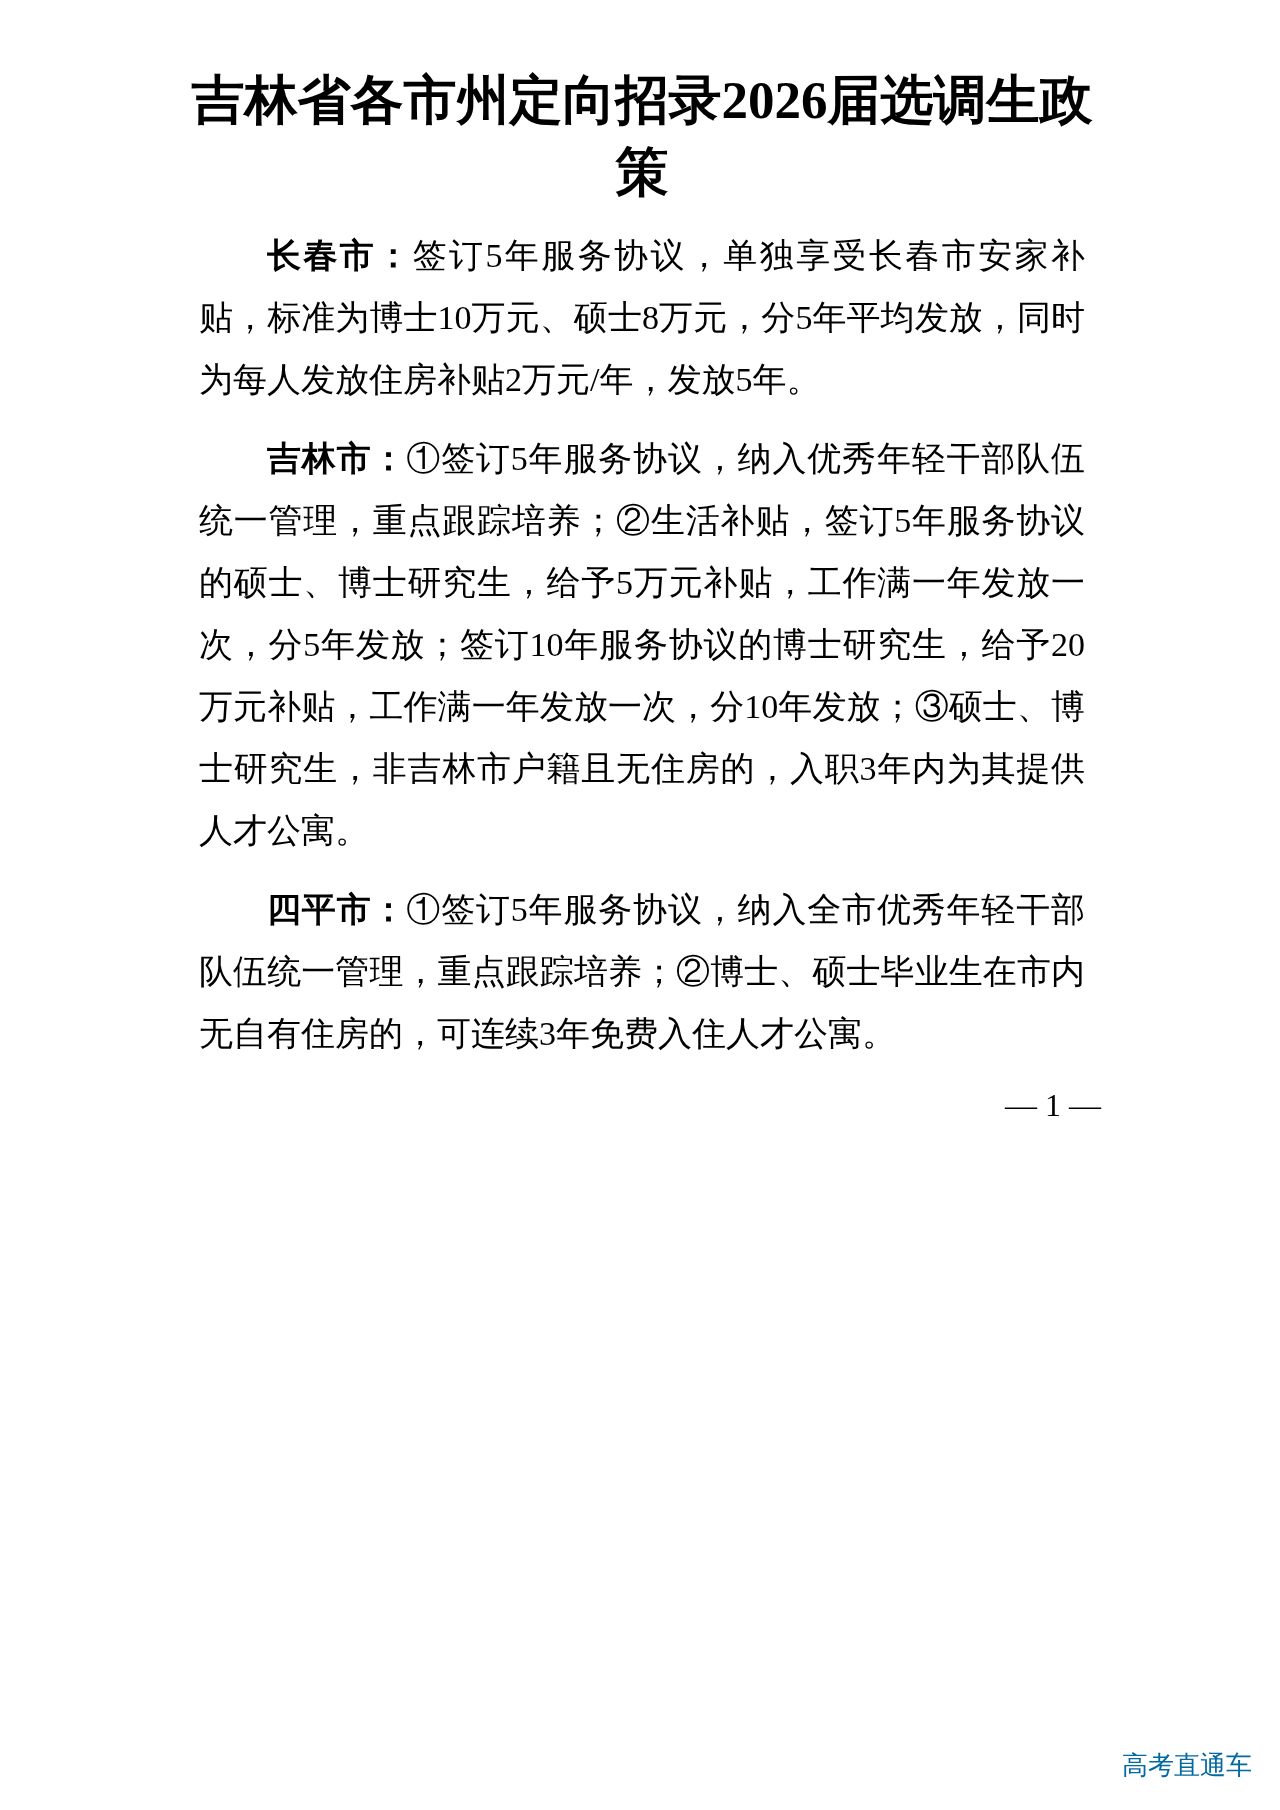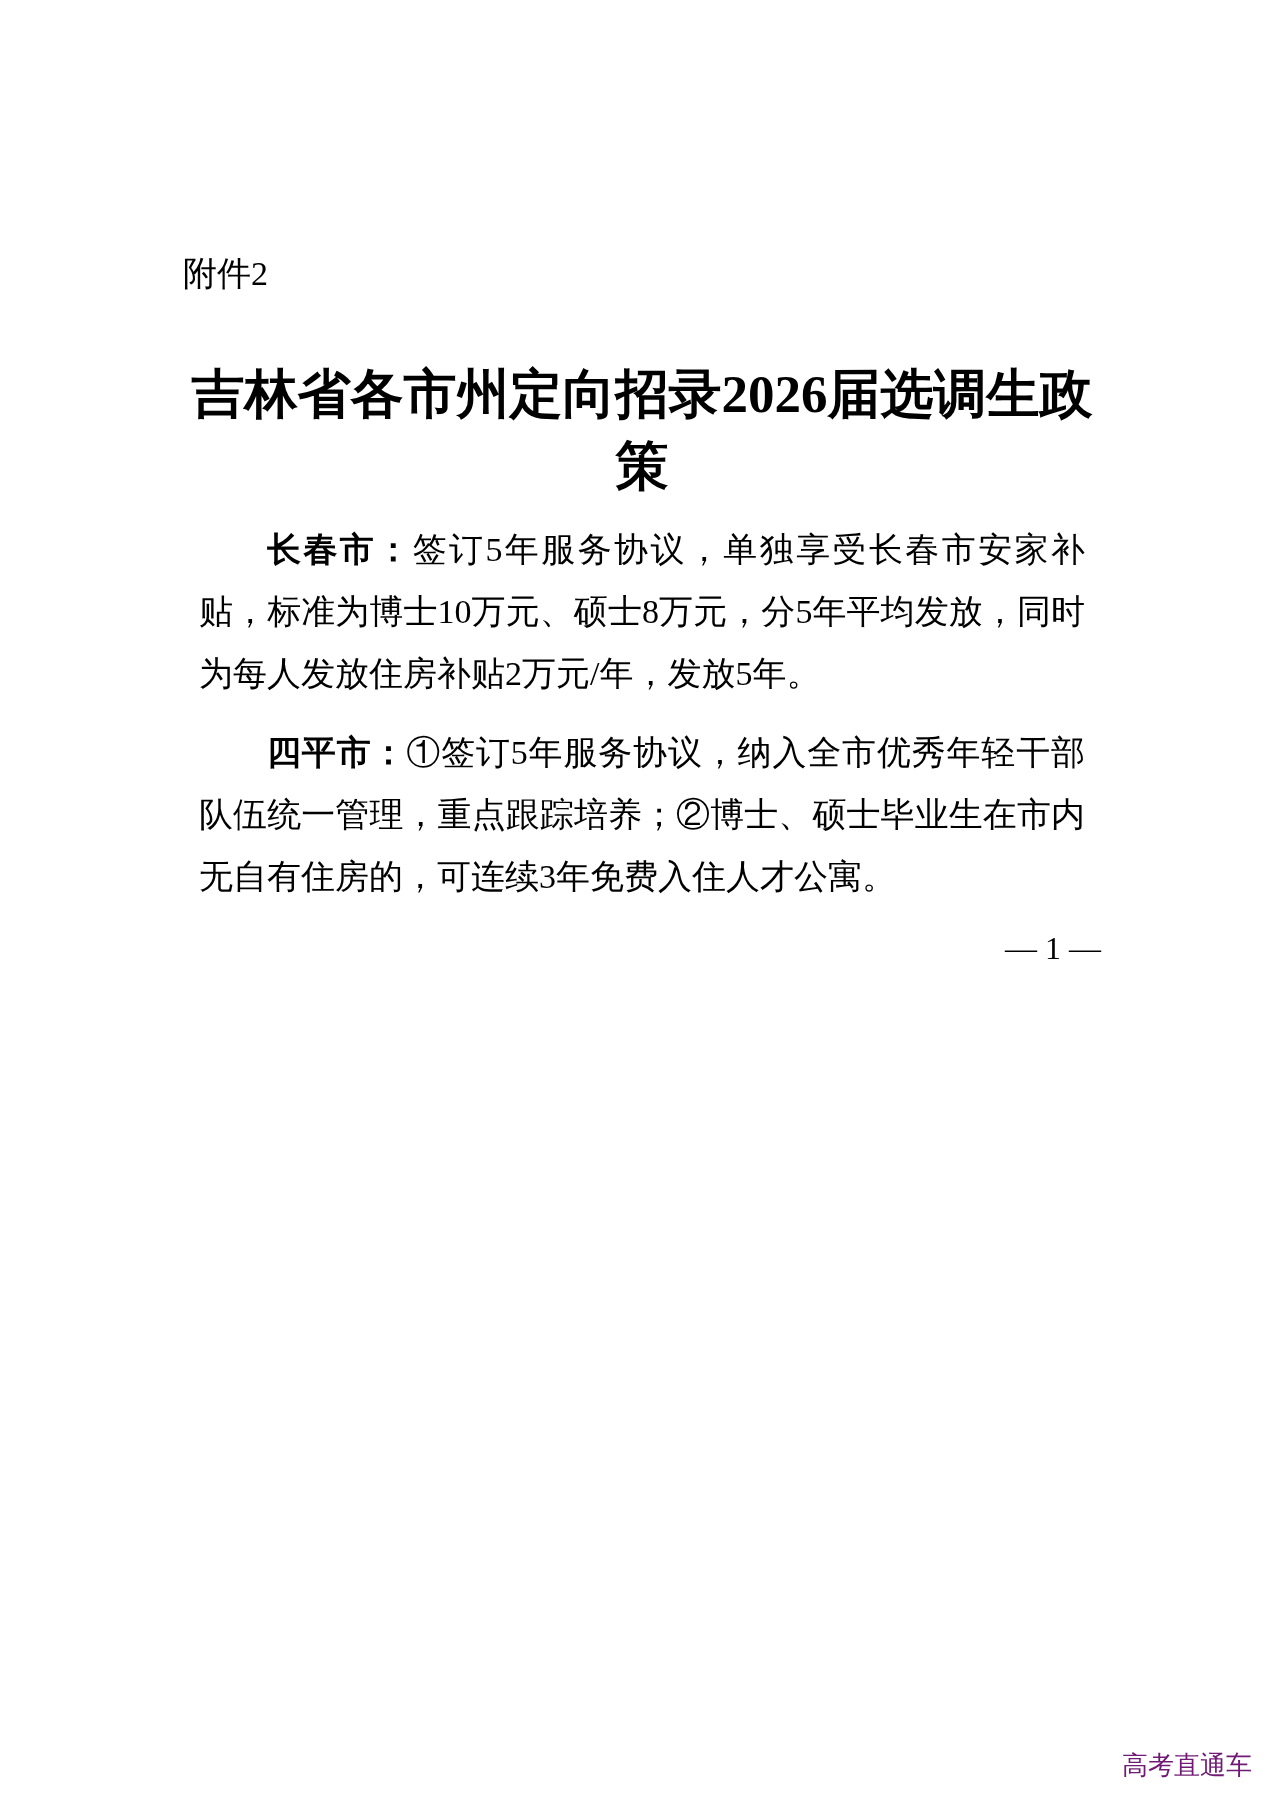--- a/index.html
+++ b/index.html
@@ -54,36 +54,36 @@
     line-height: 40px;
     text-align: right;
     font-family: "Liberation Serif", "DejaVu Serif", serif;
   }
   .watermark {
     position: absolute;
     right: 28px;
     top: 1750px;
     font-size: 26px;
     line-height: 30px;
-    color: #701a75;
+    color: #0369a1;
     font-family: "Liberation Sans", "DejaVu Sans", sans-serif;
   }
 </style>
 </head>
 <body>
 
 <div class="doc">
 
-  <div class="attach">附件2</div>
 
   <div class="title">吉林省各市州定向招录2026届选调生政策</div>
 
   <p class="body-para p1"><span class="para-label">长春市：</span><span>签订5年服务协议，单独享受长春市安家补贴，标准为博士10万元、硕士8万元，分5年平均发放，同时为每人发放住房补贴2万元/年，发放5年。</span></p>
 
 
+  <p class="body-para p3"><span class="para-label">吉林市：</span><span>①签订5年服务协议，纳入优秀年轻干部队伍统一管理，重点跟踪培养；②生活补贴，签订5年服务协议的硕士、博士研究生，给予5万元补贴，工作满一年发放一次，分5年发放；签订10年服务协议的博士研究生，给予20万元补贴，工作满一年发放一次，分10年发放；③硕士、博士研究生，非吉林市户籍且无住房的，入职3年内为其提供人才公寓。</span></p>
 
   <p class="body-para p4"><span class="para-label">四平市：</span><span>①签订5年服务协议，纳入全市优秀年轻干部队伍统一管理，重点跟踪培养；②博士、硕士毕业生在市内无自有住房的，可连续3年免费入住人才公寓。</span></p>
 
 
   <div class="pagenum">— 1 —</div>
 
 </div>
 
 <div class="watermark">高考直通车</div>
 

